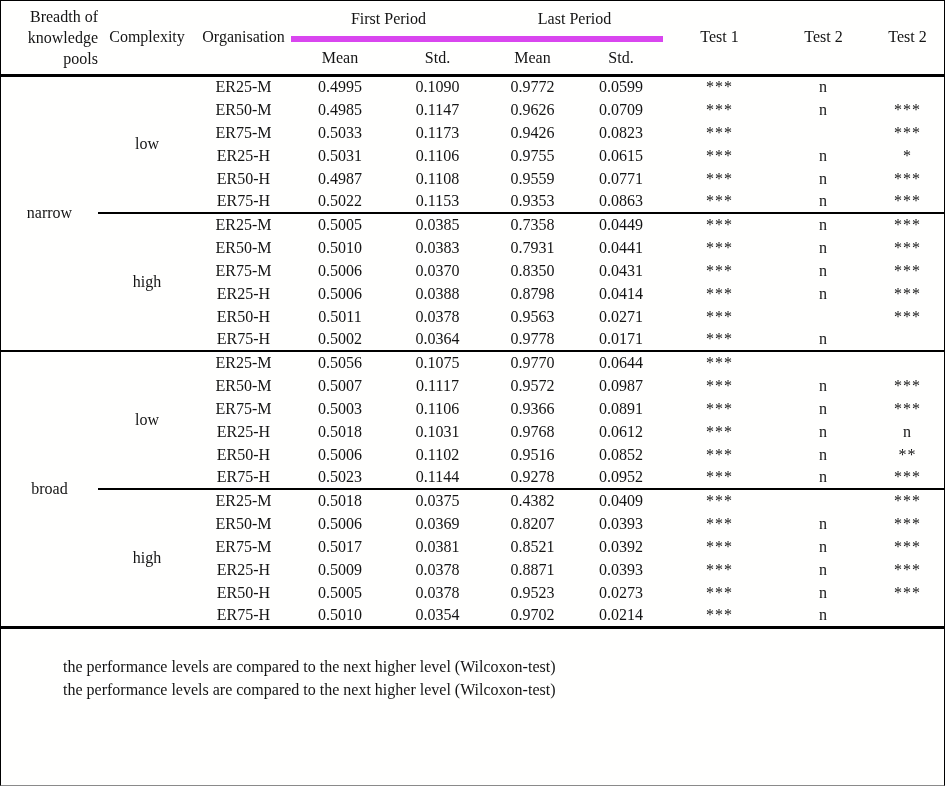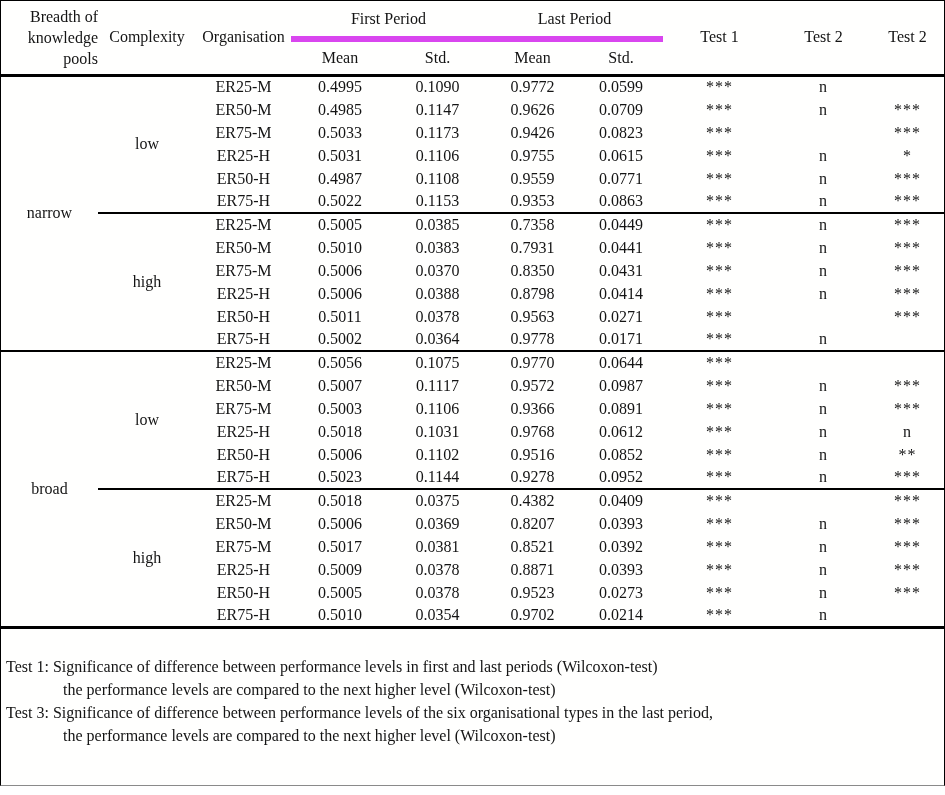--- a/index.html
+++ b/index.html
@@ -332,18 +332,16 @@
           <td class="cell-lp-mean">0.9702</td>
           <td class="cell-lp-std">0.0214</td>
           <td class="cell-test1">***</td>
           <td class="cell-test2">n</td>
           <td class="cell-test3"></td>
         </tr>
       </tbody>
   </table>
 
   <div class="footnotes">
-    <div class="fn-line">Test 1: Significance of difference between performance levels in first and last periods (Wilcoxon-test)</div>
     <div class="fn-line fn-cont">the performance levels are compared to the next higher level (Wilcoxon-test)</div>
-    <div class="fn-line">Test 3: Significance of difference between performance levels of the six organisational types in the last period,</div>
     <div class="fn-line fn-cont">the performance levels are compared to the next higher level (Wilcoxon-test)</div>
   </div>
 </div>
 
 </body></html>

